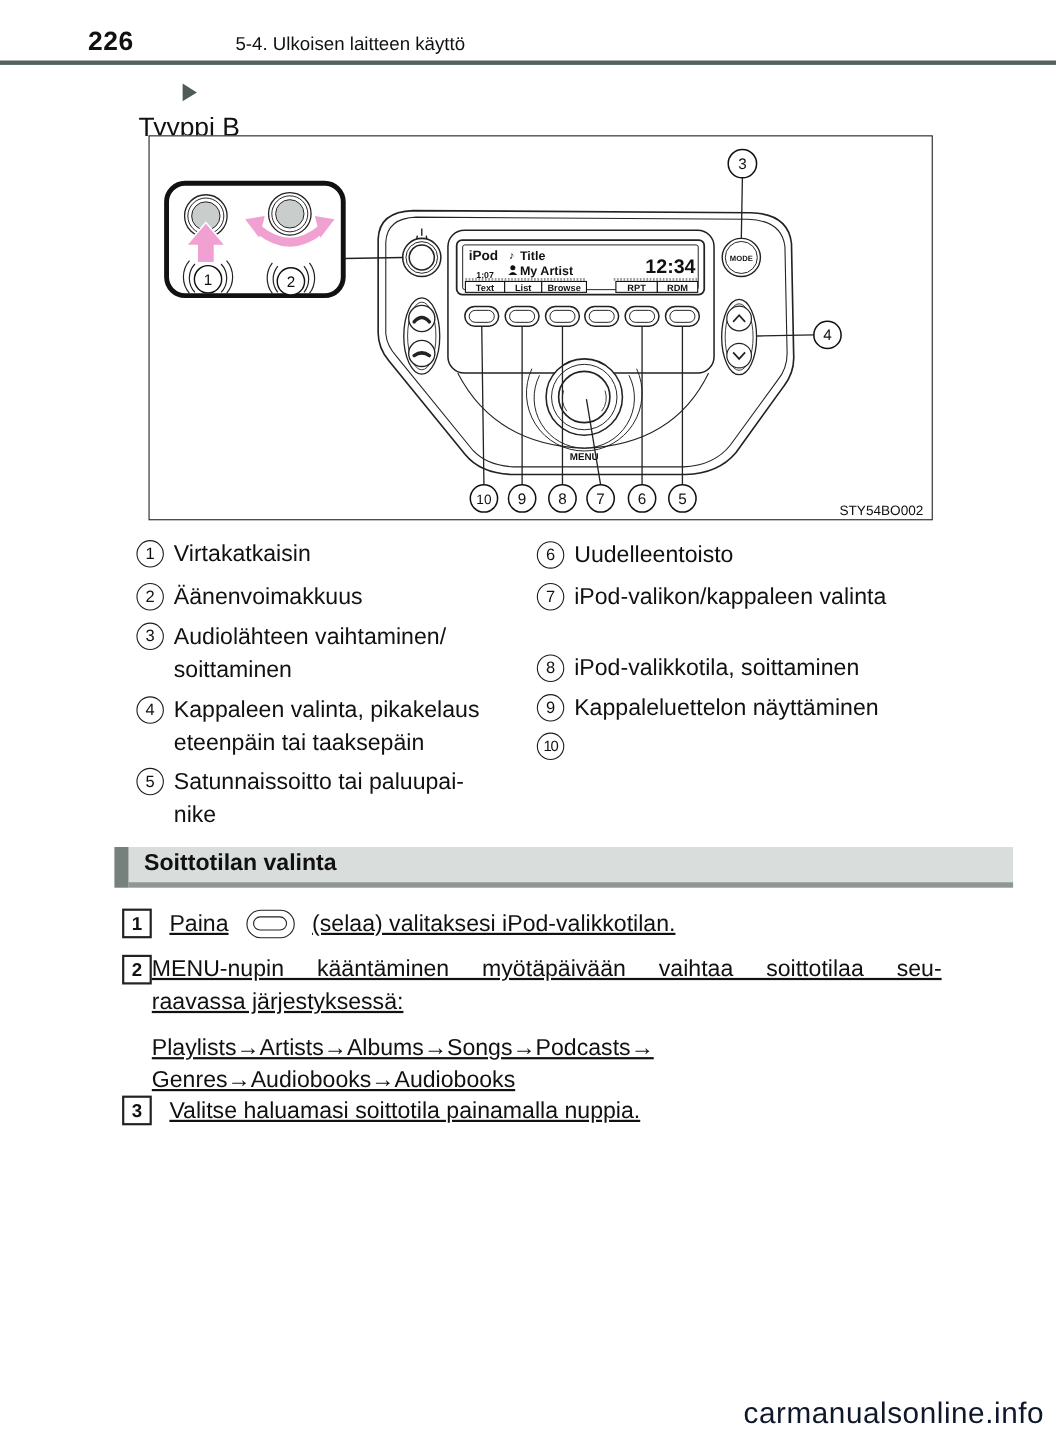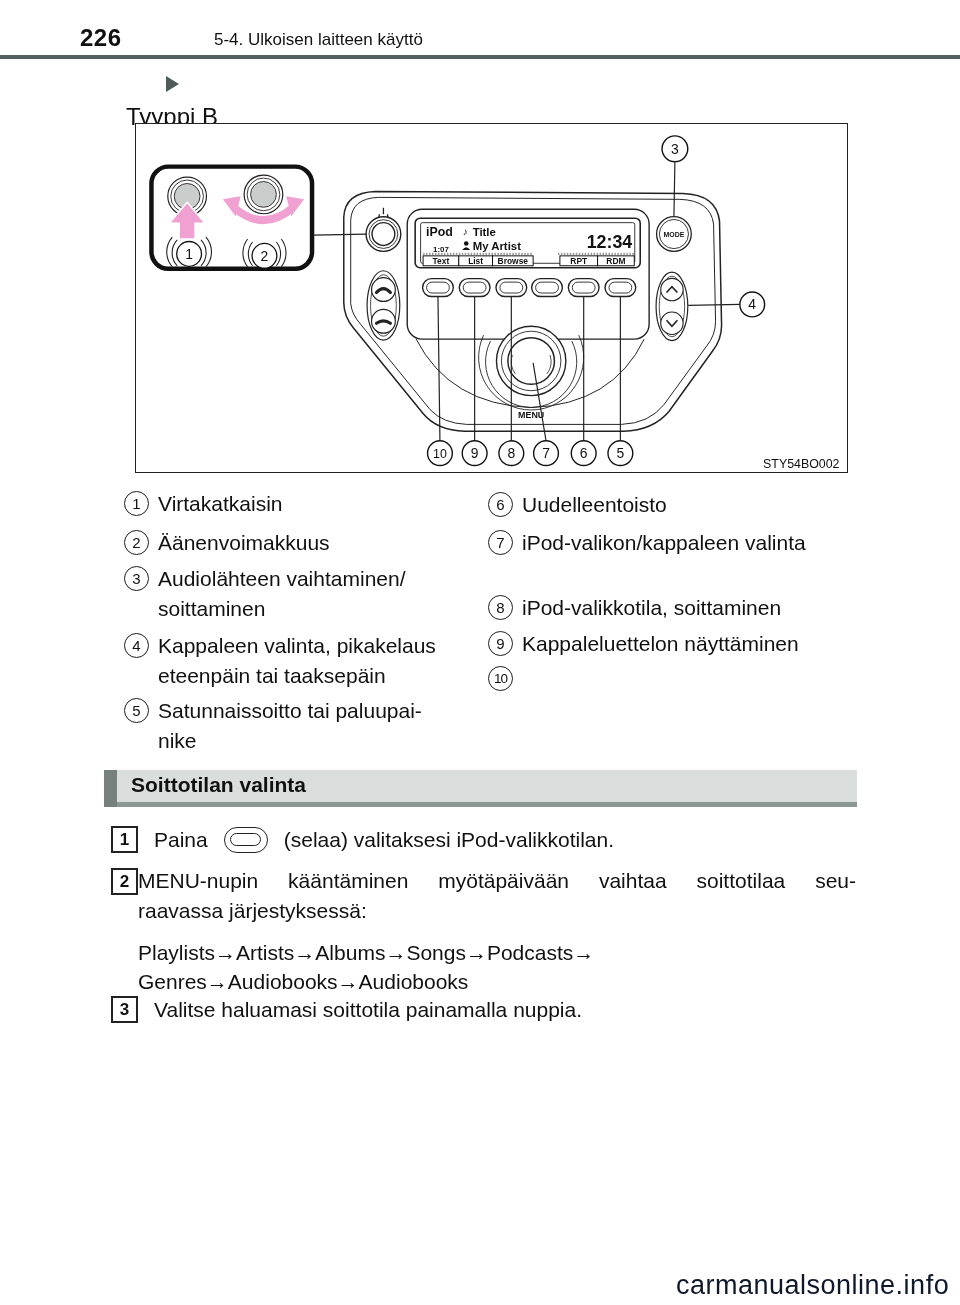--- a/index.html
+++ b/index.html
@@ -26,37 +26,37 @@
 
   
   .leg { display:flex; gap:9px; align-items:flex-start; }
   .cnum { flex:none; width:25px; height:25px; border:1.6px solid #1d1d1d; border-radius:50%;
           font-size:15px; line-height:23px; text-align:center; margin-top:2px; }
   .cnum.two { font-size:13.5px; letter-spacing:-1px; }
   .ltxt { font-size:21px; line-height:29.5px; }
   .ltxt span { display:block; }
 
   
-  .bar { left:104px; top:770px; width:753px; height:37px; }
+  .bar { left:104px; top:770px; width:817px; height:37px; }
   .bar .accent { position:absolute; left:0; top:0; width:13px; height:37px; background:#76817e; }
   .bar .bg     { position:absolute; left:13px; top:0; right:0; height:32px; background:#d9dddb; }
   .bar .shadow { position:absolute; left:13px; top:32px; right:0; height:5px; background:#8d9794; }
   .bar .t { position:absolute; left:27px; top:3px; font-size:21px; font-weight:bold; }
 
   
   .stepbox { width:27px; height:27px; border:2px solid #222; font-weight:bold;
              font-size:17px; line-height:23px; text-align:center; background:#fff; }
-  .stept { font-size:21px; }
+  .stept { font-size:21px;text-decoration:underline; }
   .row { display:flex; align-items:center; }
   .oval-icon { display:inline-flex; width:44px; height:26px; border:1.9px solid #222;
                border-radius:13px; align-items:center; justify-content:center; }
   .oval-icon i { display:block; width:31px; height:13px; border:1.4px solid #222; border-radius:7px; }
   .just { width:718px; text-align:justify; text-align-last:justify; }
   .seq { font-size:21px; line-height:28.5px; }
-  .seq span { display:block; }
+  .seq span { display:block;text-decoration:underline; }
 
   .watermark { left:676px; top:1270px; font-size:27px; color:#0f172a; letter-spacing:.5px; }
 </style>
 </head>
 <body>
 
 <div class="abs page-num">226</div>
 <div class="abs page-sec">5-4. Ulkoisen laitteen käyttö</div>
 <div class="abs top-rule"></div>
 

